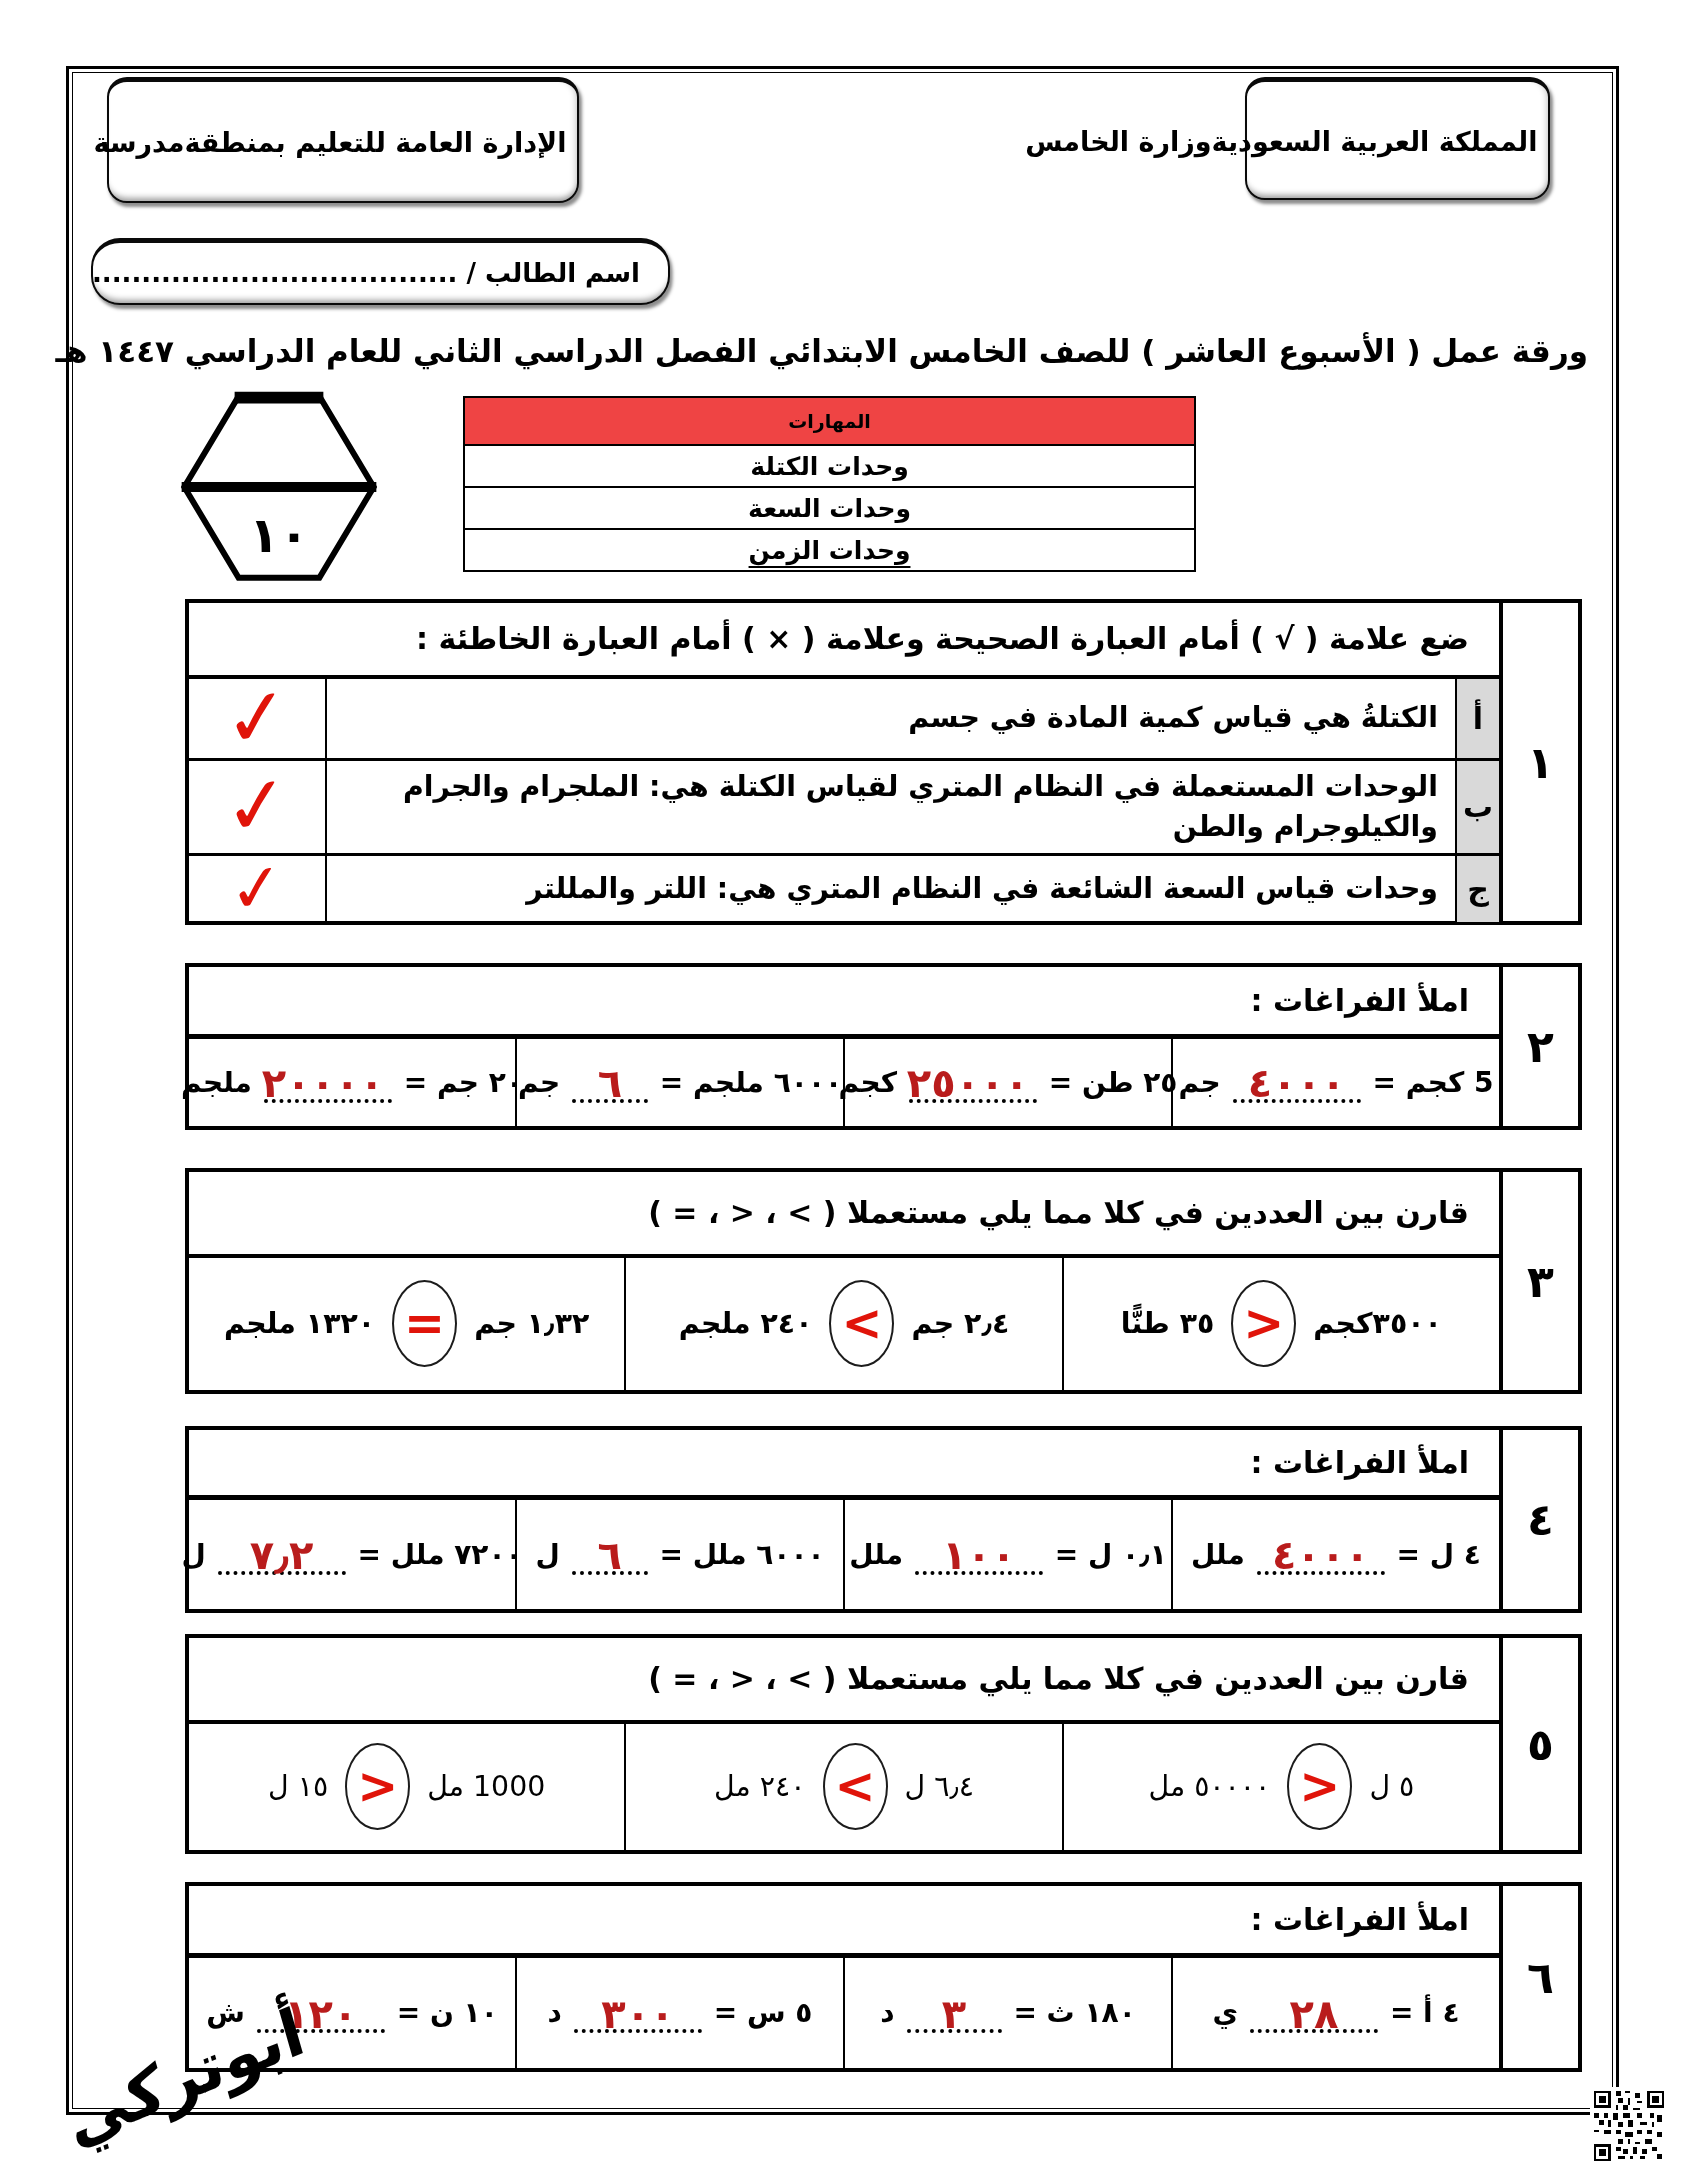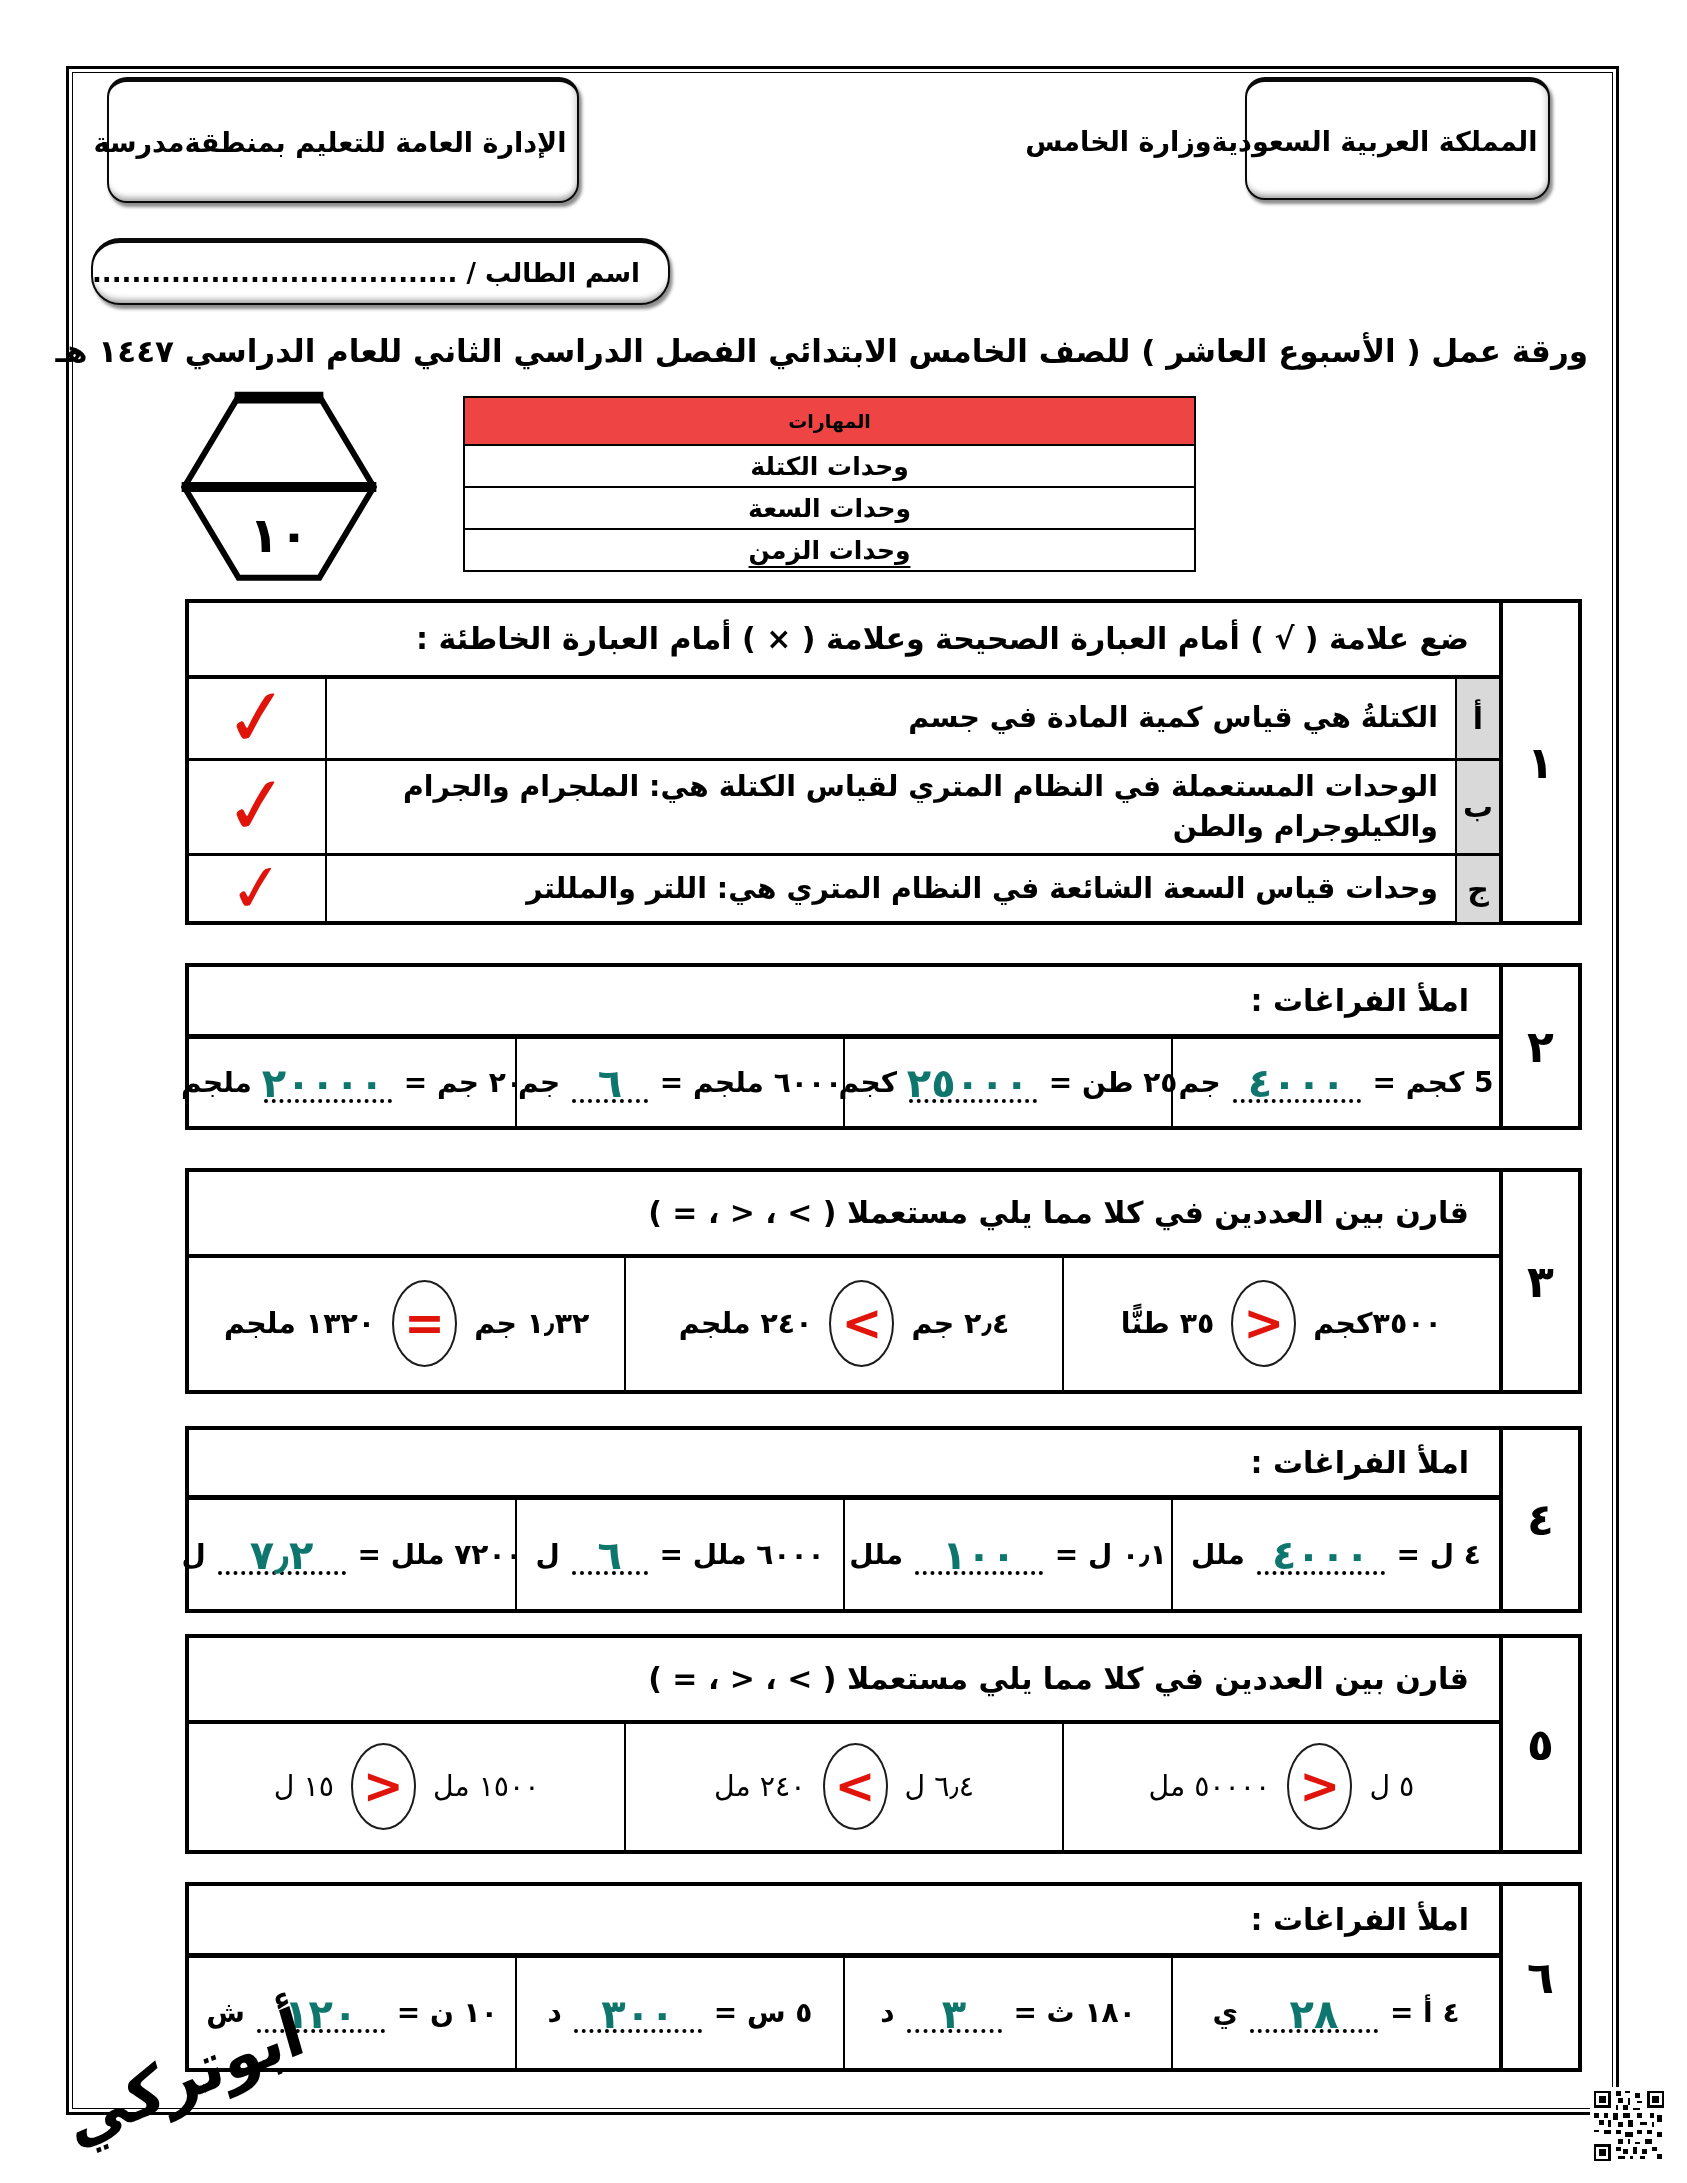--- a/index.html
+++ b/index.html
@@ -59,21 +59,21 @@
   .rcheck{flex:0 0 136px;border-right:2.6px solid #000;display:flex;align-items:center;justify-content:center;}
   .check{color:#e0140a;font-size:79px;font-weight:bold;transform:rotate(-6deg);line-height:1;}
   
   .fillrow{flex:1;display:flex;}
   .fcell{flex:1;display:flex;align-items:center;justify-content:center;
     font-size:28px;font-weight:bold;white-space:nowrap;min-width:0;}
   .fcell + .fcell{border-right:2.6px solid #000;}
   .fcell .seg{margin:0 5.3px;}
   .blank{display:inline-block;min-width:112px;text-align:center;
     border-bottom:4px dotted #000;padding:0 8px;margin:0 6.6px;}
-  .ans{color:#0f766e;font-size:40px;font-weight:bold;line-height:.8;position:relative;top:5.3px;}
+  .ans{color:#b91c1c;font-size:40px;font-weight:bold;line-height:.8;position:relative;top:5.3px;}
   
   .crow{flex:1;display:flex;}
   .ccell{flex:1;display:flex;align-items:center;justify-content:center;gap:17px;
     font-size:28.4px;white-space:nowrap;min-width:0;}
   .ccell + .ccell{border-right:2.6px solid #000;}
   .bold-nums .ccell{font-weight:bold;}
   .circle{direction:ltr;flex:0 0 auto;width:61px;height:83px;border:2.6px solid #1c1c1c;
     border-radius:50%;display:flex;align-items:center;justify-content:center;}
   .csym{color:#e0140a;font-size:49px;font-weight:bold;line-height:1;}
   
@@ -259,21 +259,21 @@
           <span>٥٠٠٠٠ مل</span>
         </div>
         <div class="ccell">
           <span>٦٫٤ ل</span>
           <span class="circle">
               <span class="csym">&lt;</span>
             </span>
           <span>٢٤٠ مل</span>
         </div>
         <div class="ccell">
-          <span>١٥٠٠ مل</span>
+          <span>1000 مل</span>
           <span class="circle">
               <span class="csym">&gt;</span>
             </span>
           <span>١٥ ل</span>
         </div>
       </div>
     </div>
   </div>
 
   <div class="qbox" style="top:1882px;height:190px;">

